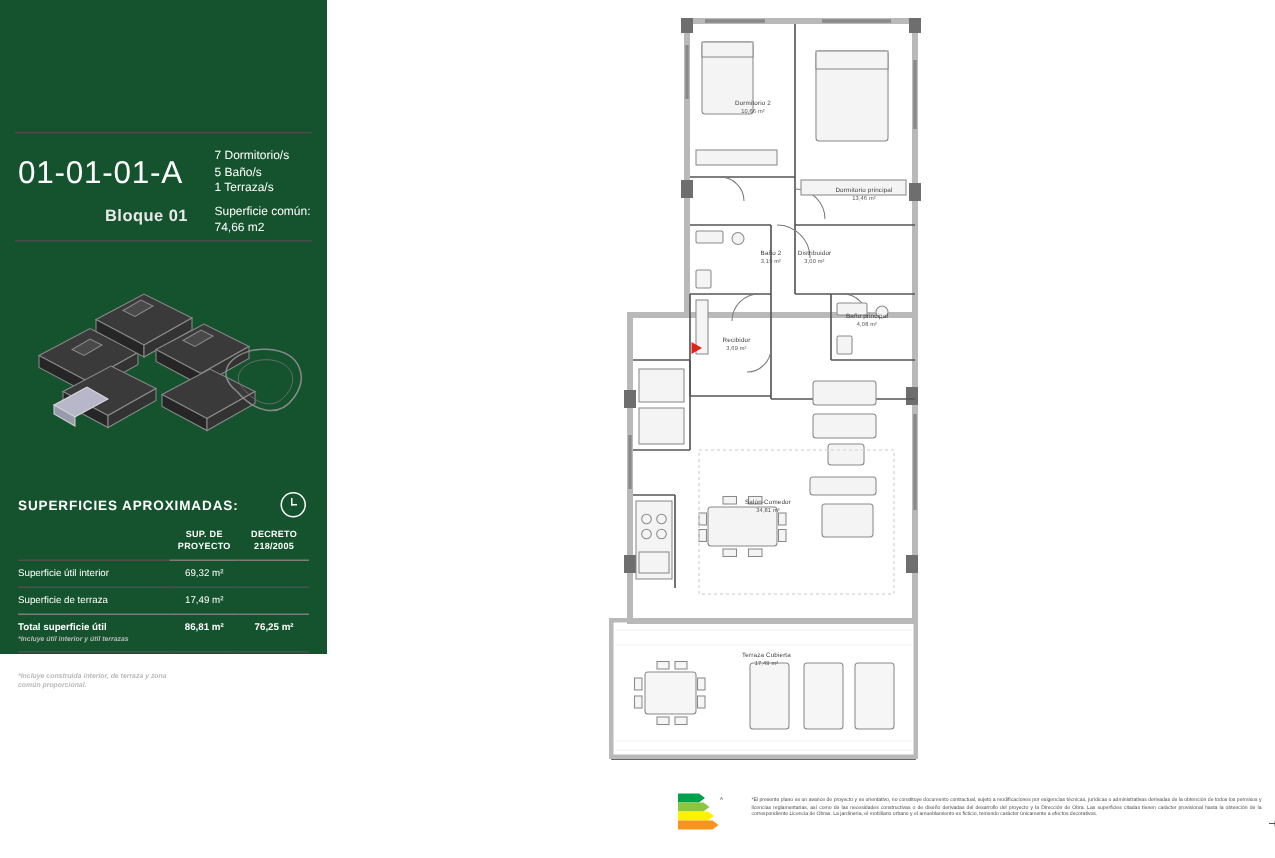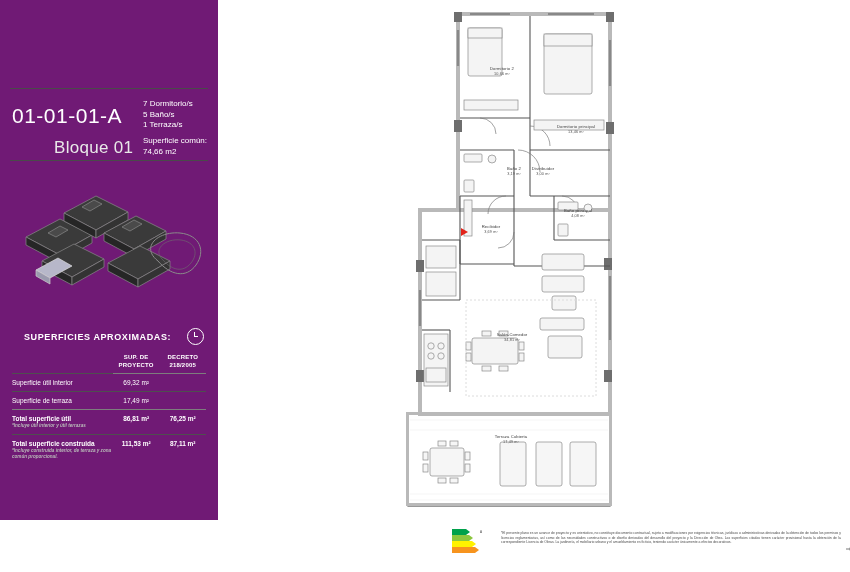--- a/index.html
+++ b/index.html
@@ -13,46 +13,47 @@
     font-family: "Liberation Sans", sans-serif;
     overflow: hidden;
     position: relative;
   }
 
   
   .sidebar {
     position: absolute;
     left: 0; top: 0;
     width: 218px;
-    height: 520px;
-    background: #701a75;
+    height: 436px;
+    background: #14532d;
     color: #ffffff;
   }
   .sidebar-rule {
     position: absolute;
     left: 10px;
     width: 198px;
     height: 1px;
     background: #4a4a4a;
   }
   .unit-code {
     position: absolute;
     left: 12px;
     top: 104px;
     font-size: 21px;
     letter-spacing: 0.5px;
     font-weight: 400;
   }
   .block-name {
     position: absolute;
-    left: 54px;
+    left: 70px;
     top: 138px;
-    font-size: 17px;
+    font-size: 11px;
     color: #e8e8e8;
     letter-spacing: .3px;
+    font-weight: bold;
   }
   .rooms {
     position: absolute;
     left: 143px;
     top: 99px;
     font-size: 8px;
     line-height: 10.5px;
     color: #ffffff;
   }
   .surface-label {
@@ -93,21 +94,21 @@
   .clock-icon::after {
     content: "";
     position: absolute;
     left: 6px; top: 7px;
     width: 4px; height: 1px;
     background: #fff;
   }
 
   .surfaces-title {
     position: absolute;
-    left: 24px;
+    left: 12px;
     top: 332px;
     font-size: 9px;
     letter-spacing: .6px;
     font-weight: 700;
   }
 
   .table-wrap {
     position: absolute;
     left: 12px;
     top: 352px;

